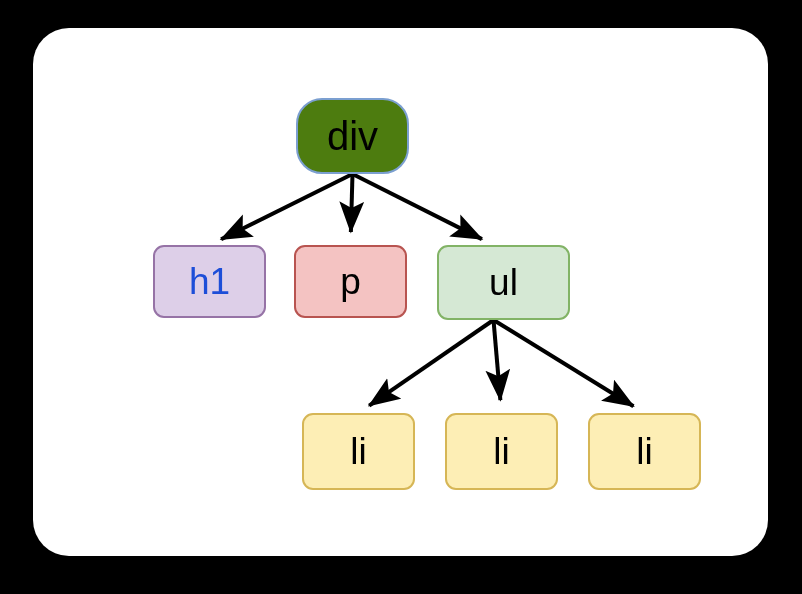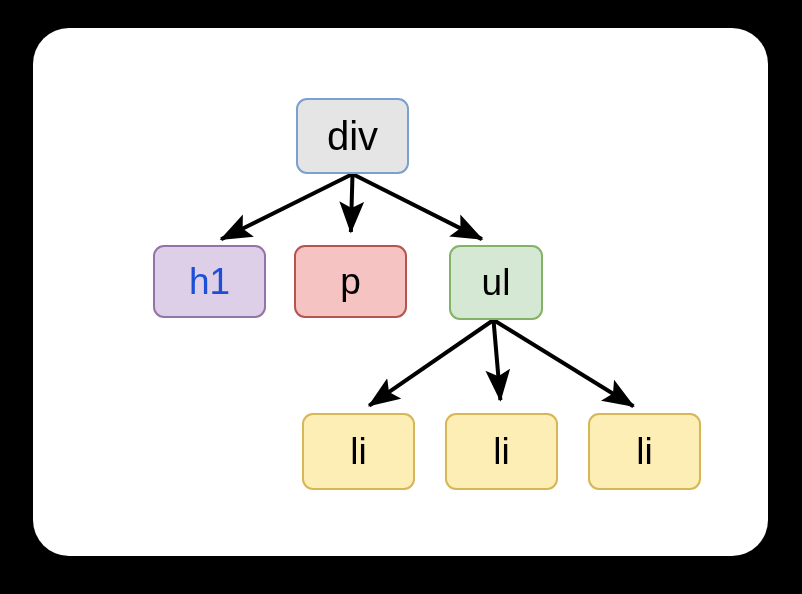--- a/index.html
+++ b/index.html
@@ -76,30 +76,30 @@
         <line x1="352.5" y1="174" x2="221.14379289179527" y2="239.2188161166611" stroke="#000000" stroke-width="4" marker-end="url(#arrowhead)"></line>
         <line x1="352.5" y1="174" x2="350.86605198198936" y2="232.0051546393779" stroke="#000000" stroke-width="4" marker-end="url(#arrowhead)"></line>
         <line x1="352.5" y1="174" x2="481.888962729287" y2="239.1533074736126" stroke="#000000" stroke-width="4" marker-end="url(#arrowhead)"></line>
         <line x1="493.5" y1="320" x2="369.20559881313307" y2="405.62503192873055" stroke="#000000" stroke-width="4" marker-end="url(#arrowhead)"></line>
         <line x1="493.5" y1="320" x2="500.38583507510884" y2="400.0478327481405" stroke="#000000" stroke-width="4" marker-end="url(#arrowhead)"></line>
         <line x1="493.5" y1="320" x2="633.4309595448487" y2="406.1826439580857" stroke="#000000" stroke-width="4" marker-end="url(#arrowhead)"></line>
       </g>
   </svg>
 
   <div id="nodes-layer">
-      <div class="node" style="left: 296px; top: 98px; width: 113px; height: 76px; background: #e5e5e5; border-color: rgb(123, 159, 208);">
+      <div class="node" style="left: 296px; top: 98px; width: 113px; height: 76px; background: #4d7c0f; border-color: rgb(123, 159, 208); border-radius: 26px;">
         <span class="node-label" style="color: rgb(0, 0, 0);">div</span>
       </div>
       <div class="node small" style="left: 153px; top: 245px; width: 113px; height: 73px; background: rgb(221, 207, 232); border-color: rgb(150, 115, 166);">
         <span class="node-label" style="color: #1d4ed8;">h1</span>
       </div>
       <div class="node small" style="left: 294px; top: 245px; width: 113px; height: 73px; background: rgb(244, 195, 194); border-color: rgb(184, 84, 80);">
         <span class="node-label" style="color: rgb(0, 0, 0);">p</span>
       </div>
-      <div class="node small" style="left: 437px; top: 245px; width: 94px; height: 75px; background: rgb(213, 232, 212); border-color: rgb(130, 179, 102); margin-left: 12px;">
+      <div class="node small" style="left: 437px; top: 245px; width: 133px; height: 75px; background: rgb(213, 232, 212); border-color: rgb(130, 179, 102);">
         <span class="node-label" style="color: rgb(0, 0, 0);">ul</span>
       </div>
       <div class="node small" style="left: 302px; top: 413px; width: 113px; height: 77px; background: rgb(253, 238, 181); border-color: rgb(214, 182, 86);">
         <span class="node-label" style="color: rgb(0, 0, 0);">li</span>
       </div>
       <div class="node small" style="left: 445px; top: 413px; width: 113px; height: 77px; background: rgb(253, 238, 181); border-color: rgb(214, 182, 86);">
         <span class="node-label" style="color: rgb(0, 0, 0);">li</span>
       </div>
       <div class="node small" style="left: 588px; top: 413px; width: 113px; height: 77px; background: rgb(253, 238, 181); border-color: rgb(214, 182, 86);">
         <span class="node-label" style="color: rgb(0, 0, 0);">li</span>

